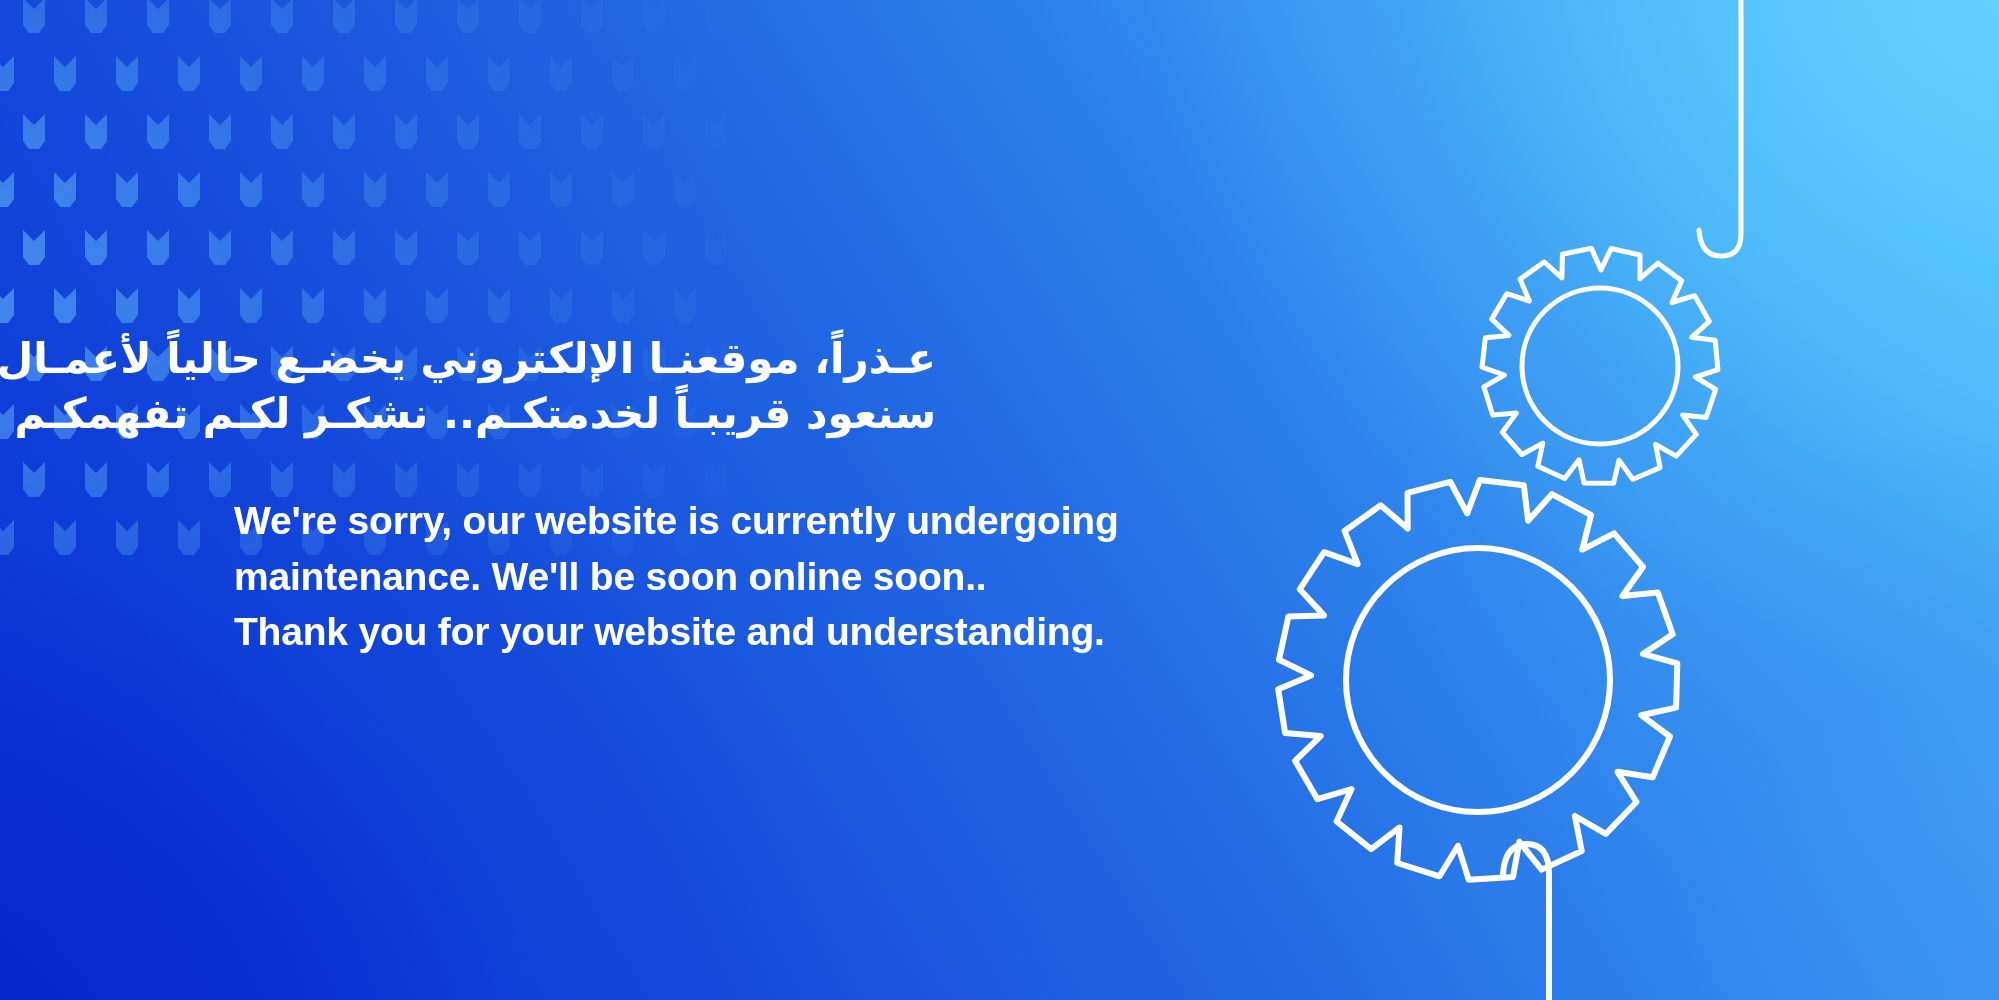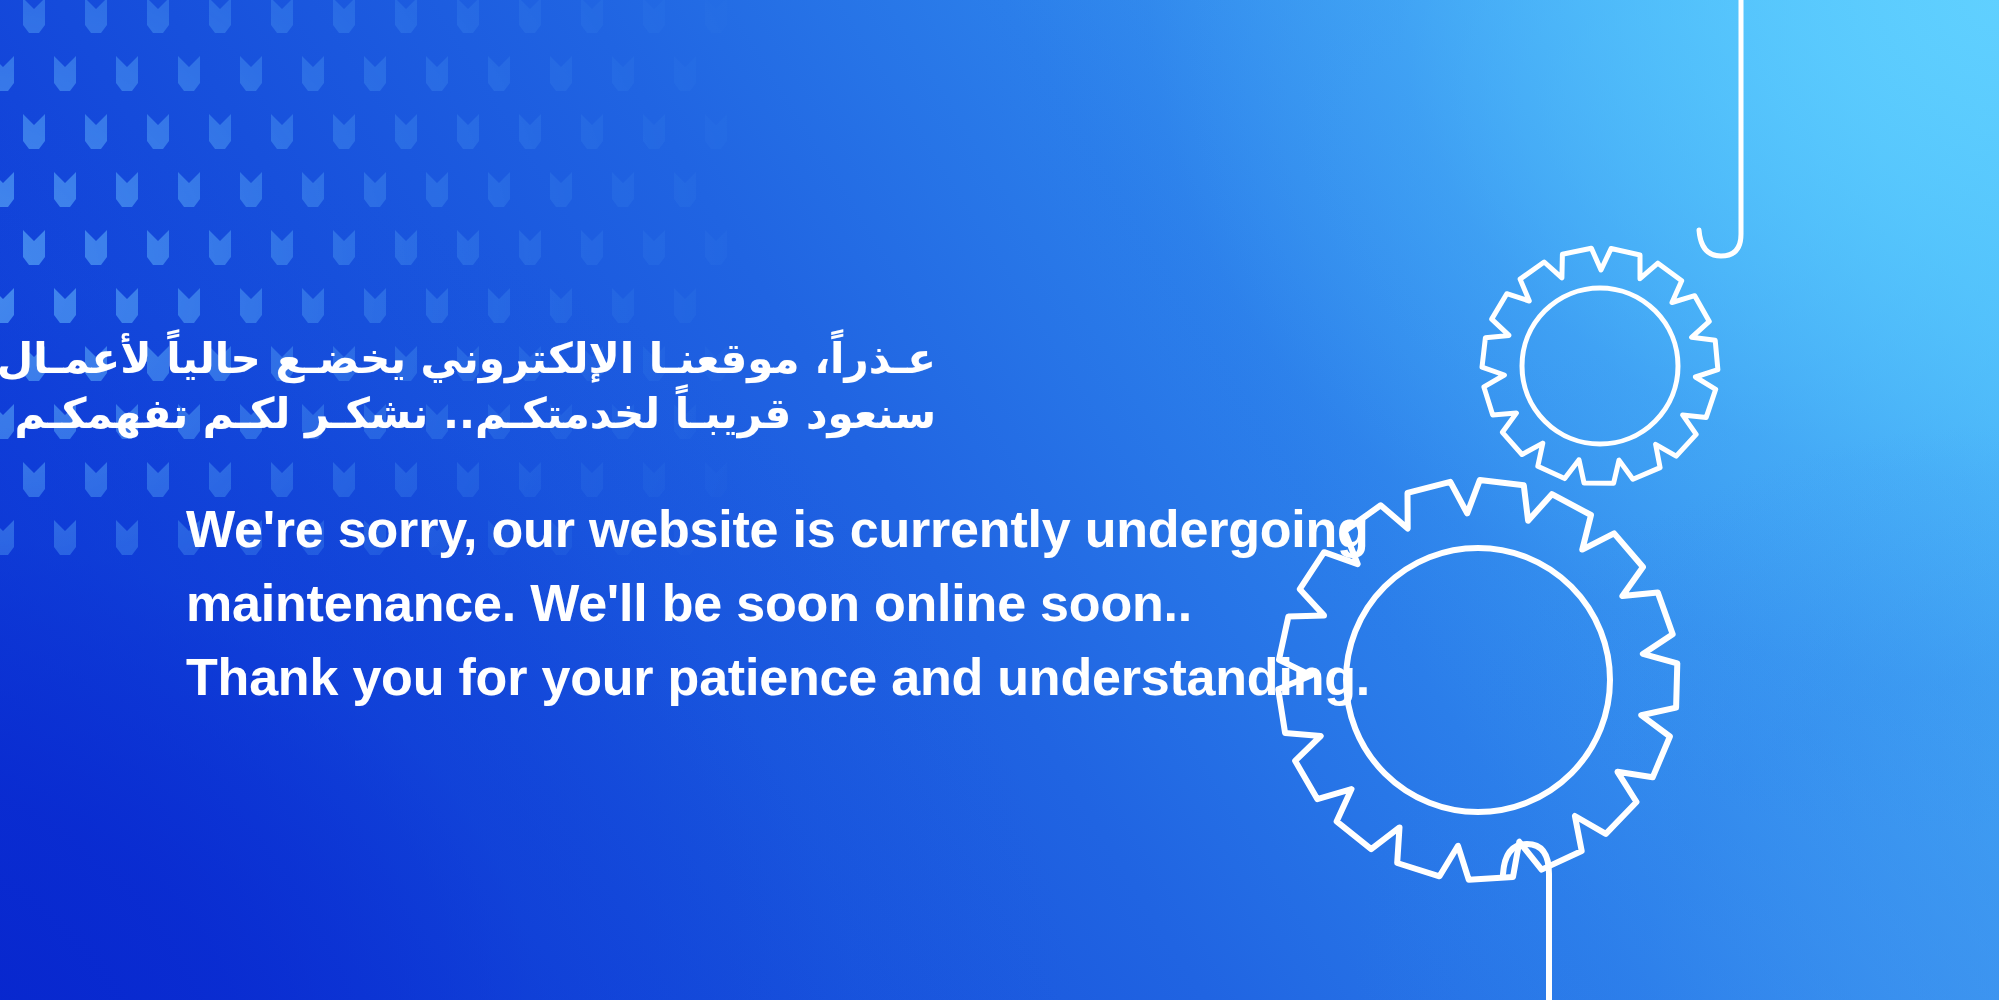--- a/index.html
+++ b/index.html
@@ -94,26 +94,27 @@
     letter-spacing: 0px;
     width: 750px;
     font-family: "DejaVu Sans", "Liberation Sans", sans-serif;
     text-shadow: 0 0 1px rgba(255,255,255,0.25);
   }
   .ar-line { display: block; white-space: nowrap; }
 
   .en-block {
     margin-top: 52px;
     color: #ffffff;
-    font-size: 52px;
+    font-size: 39px;
     line-height: 1.42;
     font-weight: 700;
     letter-spacing: -0.2px;
     font-family: "Liberation Sans", "DejaVu Sans", sans-serif;
     text-shadow: 0 0 1px rgba(255,255,255,0.2);
+    margin-left: 48px;
   }
   .en-line { display: block; white-space: nowrap; }
 </style>
 </head>
 <body>
 
 <div id="stage">
 
   <div class="bg-base"></div>
   <div class="bg-tint-bl"></div>
@@ -298,17 +299,17 @@
   <div class="content">
 
     <div class="ar-block" lang="ar" dir="rtl">
       <span class="ar-line">عـذراً، موقعنـا الإلكتروني يخضـع حالياً لأعمـال صيانــة.</span>
       <span class="ar-line">سنعود قريبـاً لخدمتكـم.. نشكـر لكـم تفهمكـم وصبركـم</span>
     </div>
 
     <div class="en-block" lang="en" dir="ltr">
       <span class="en-line">We're sorry, our website is currently undergoing</span>
       <span class="en-line">maintenance. We'll be soon online soon..</span>
-      <span class="en-line">Thank you for your patience and understanding.</span>
+      <span class="en-line">Thank you for your website and understanding.</span>
     </div>
 
   </div>
 </div>
 
 </body></html>

